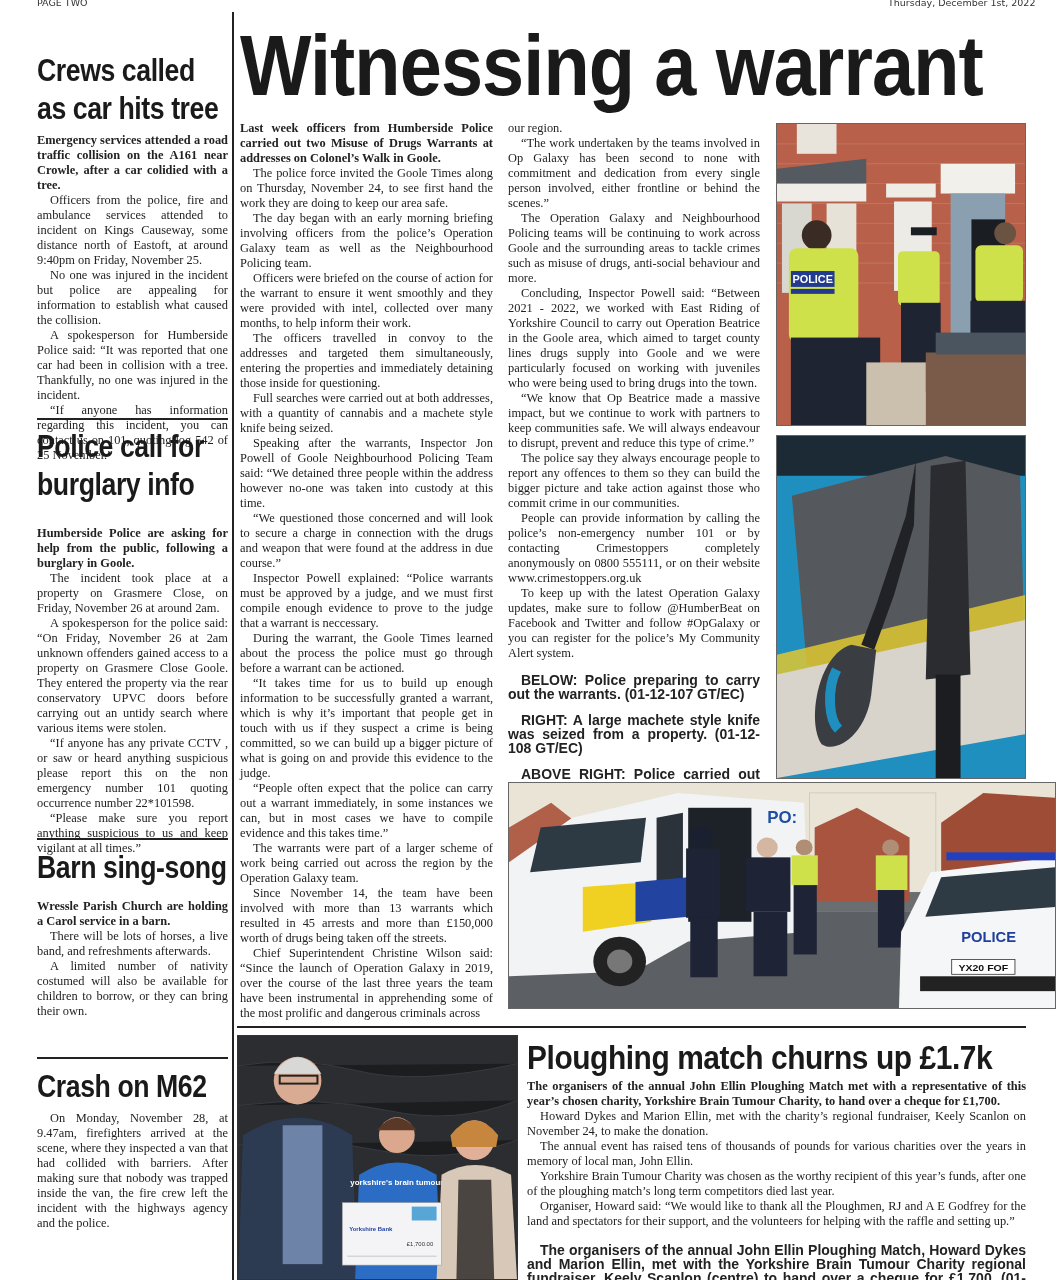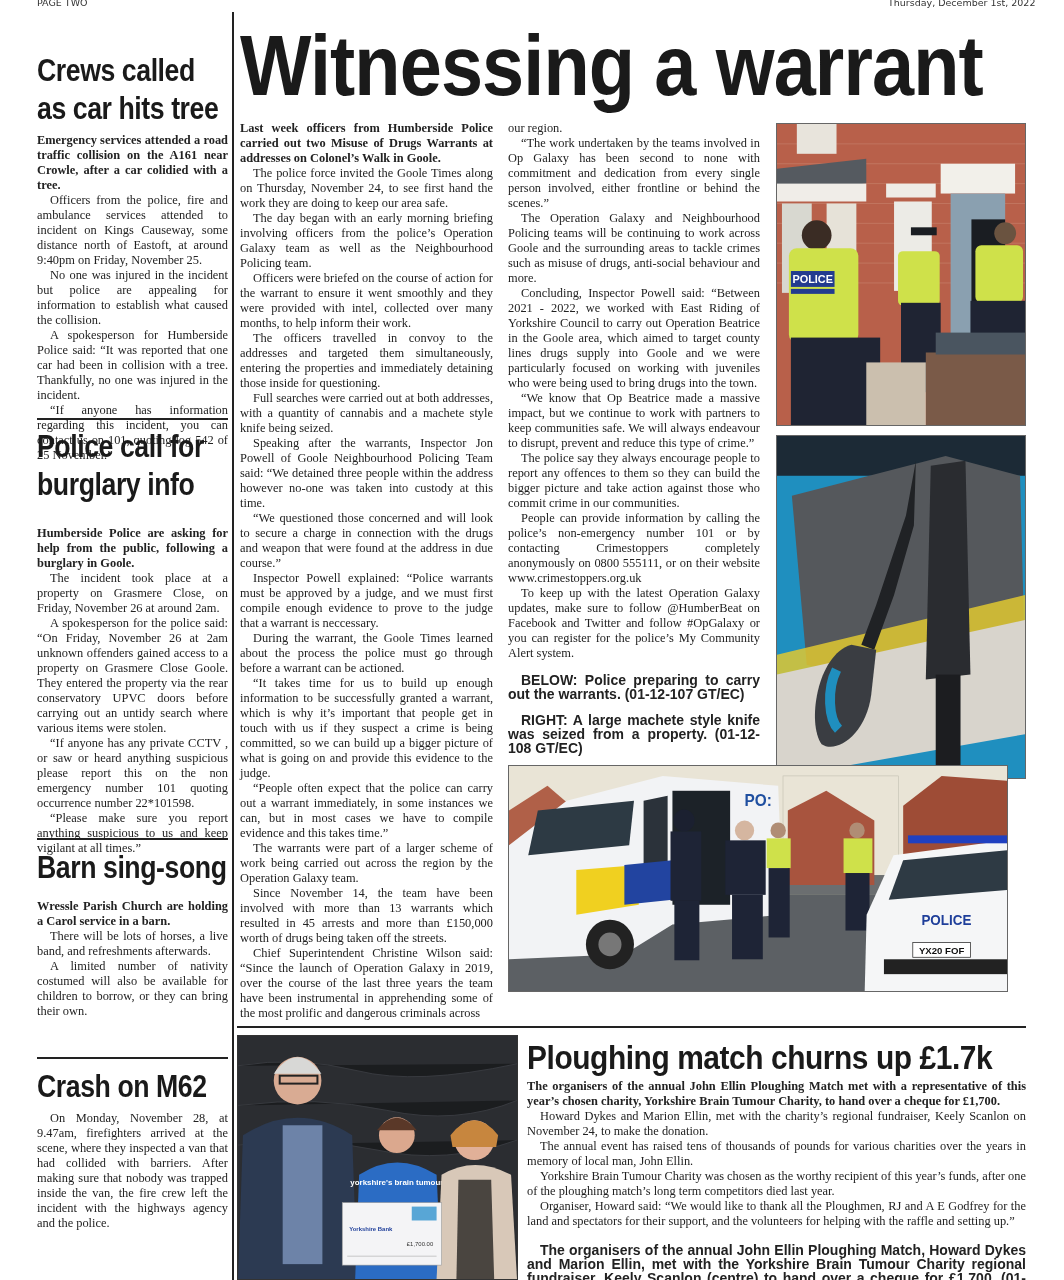--- a/index.html
+++ b/index.html
@@ -176,21 +176,21 @@
 
       <polygon points="140,25 130,80 100,170 85,210 98,215 118,160 138,90" fill="#202225"></polygon>
       <path d="M75,210 C40,220 30,290 45,310 C60,320 90,300 95,260 L100,215 Z" fill="#3a3d42"></path>
       <path d="M60,235 C50,255 52,285 62,295" fill="none" stroke="#1f8fbf" stroke-width="10"></path>
 
       <polygon points="155,30 190,25 195,240 150,245" fill="#2a2c30"></polygon>
       <rect x="160" y="240" width="25" height="104" fill="#1c1d20"></rect>
     </svg>
   </figure>
 
-  <figure class="photo" style="left:508px; top:765px; width:500px; height:227px;">
+  <figure class="photo" style="left:508px; top:782px; width:548px; height:227px;">
     <svg viewBox="0 0 518 227" preserveAspectRatio="none">
       <rect width="518" height="227" fill="#6b6e70"></rect>
       <rect width="518" height="110" fill="#e9e4d6"></rect>
       <polygon points="0,45 40,20 70,45 70,90 0,90" fill="#b06048"></polygon>
       <polygon points="290,45 330,25 380,55 380,120 290,120" fill="#a8543e"></polygon>
       <polygon points="410,40 450,10 518,15 518,110 410,110" fill="#9e4c36"></polygon>
       <rect x="285" y="10" width="120" height="120" fill="none" stroke="#9a9a8a" stroke-width="0.5" opacity="0.6"></rect>
       <rect x="0" y="130" width="518" height="97" fill="#5c6064"></rect>
 
       <path d="M0,80 L60,35 L160,10 L280,20 L285,150 L170,160 L120,190 L0,195 Z" fill="#f2f3f5"></path>

